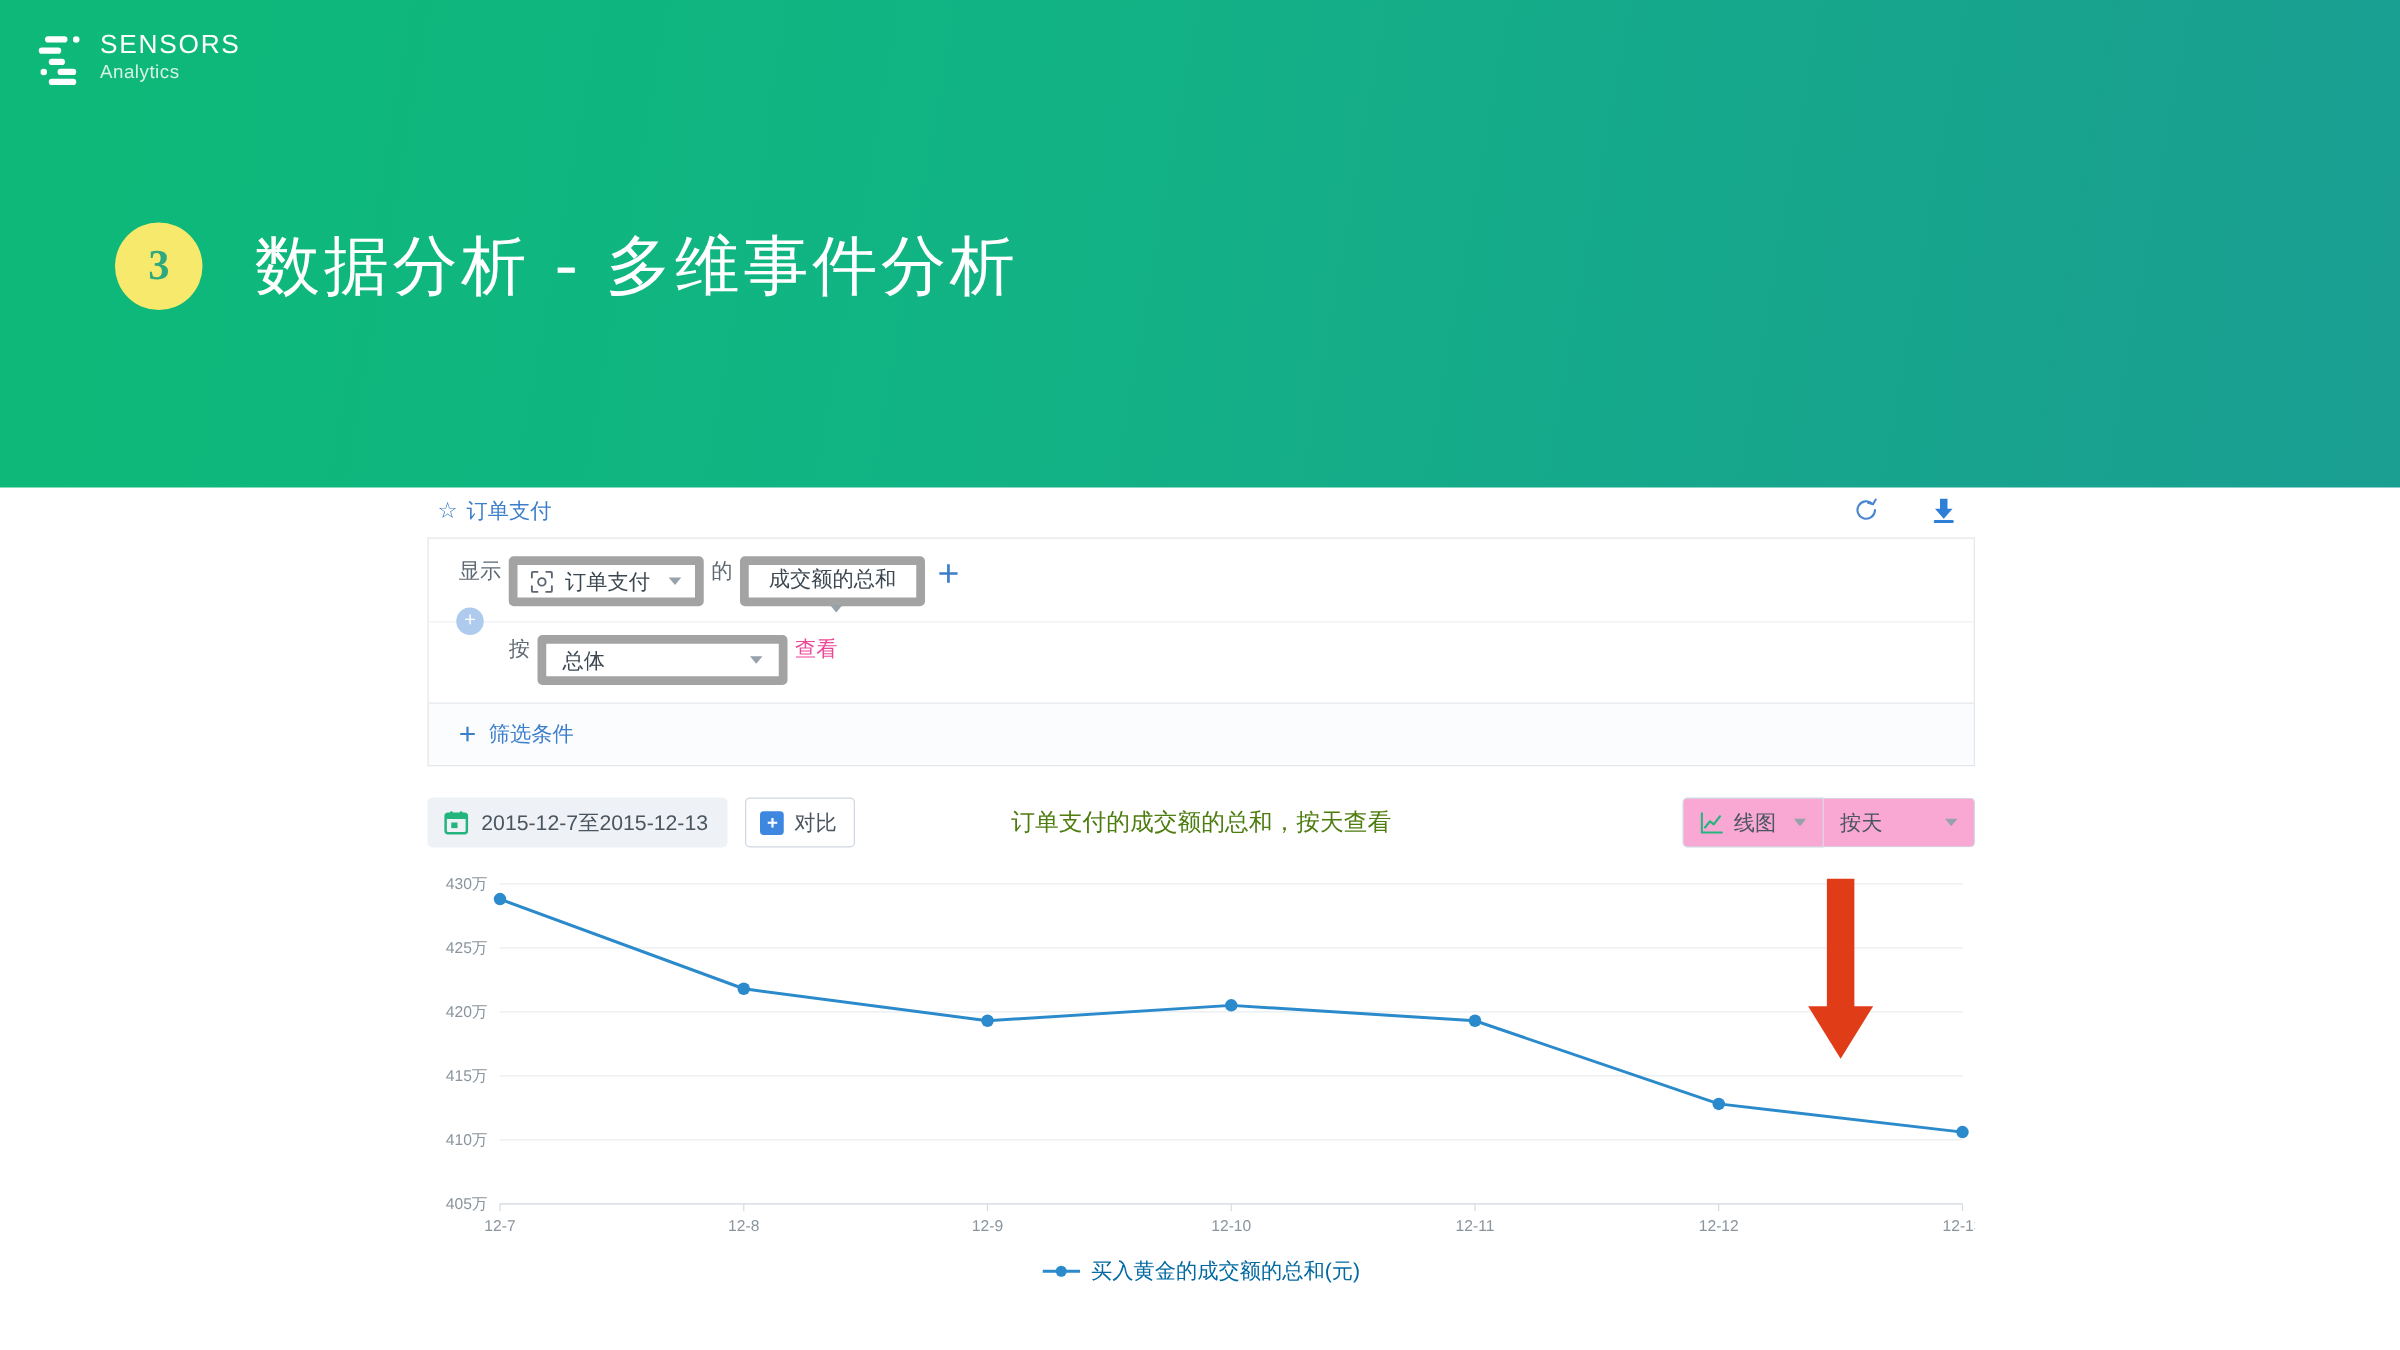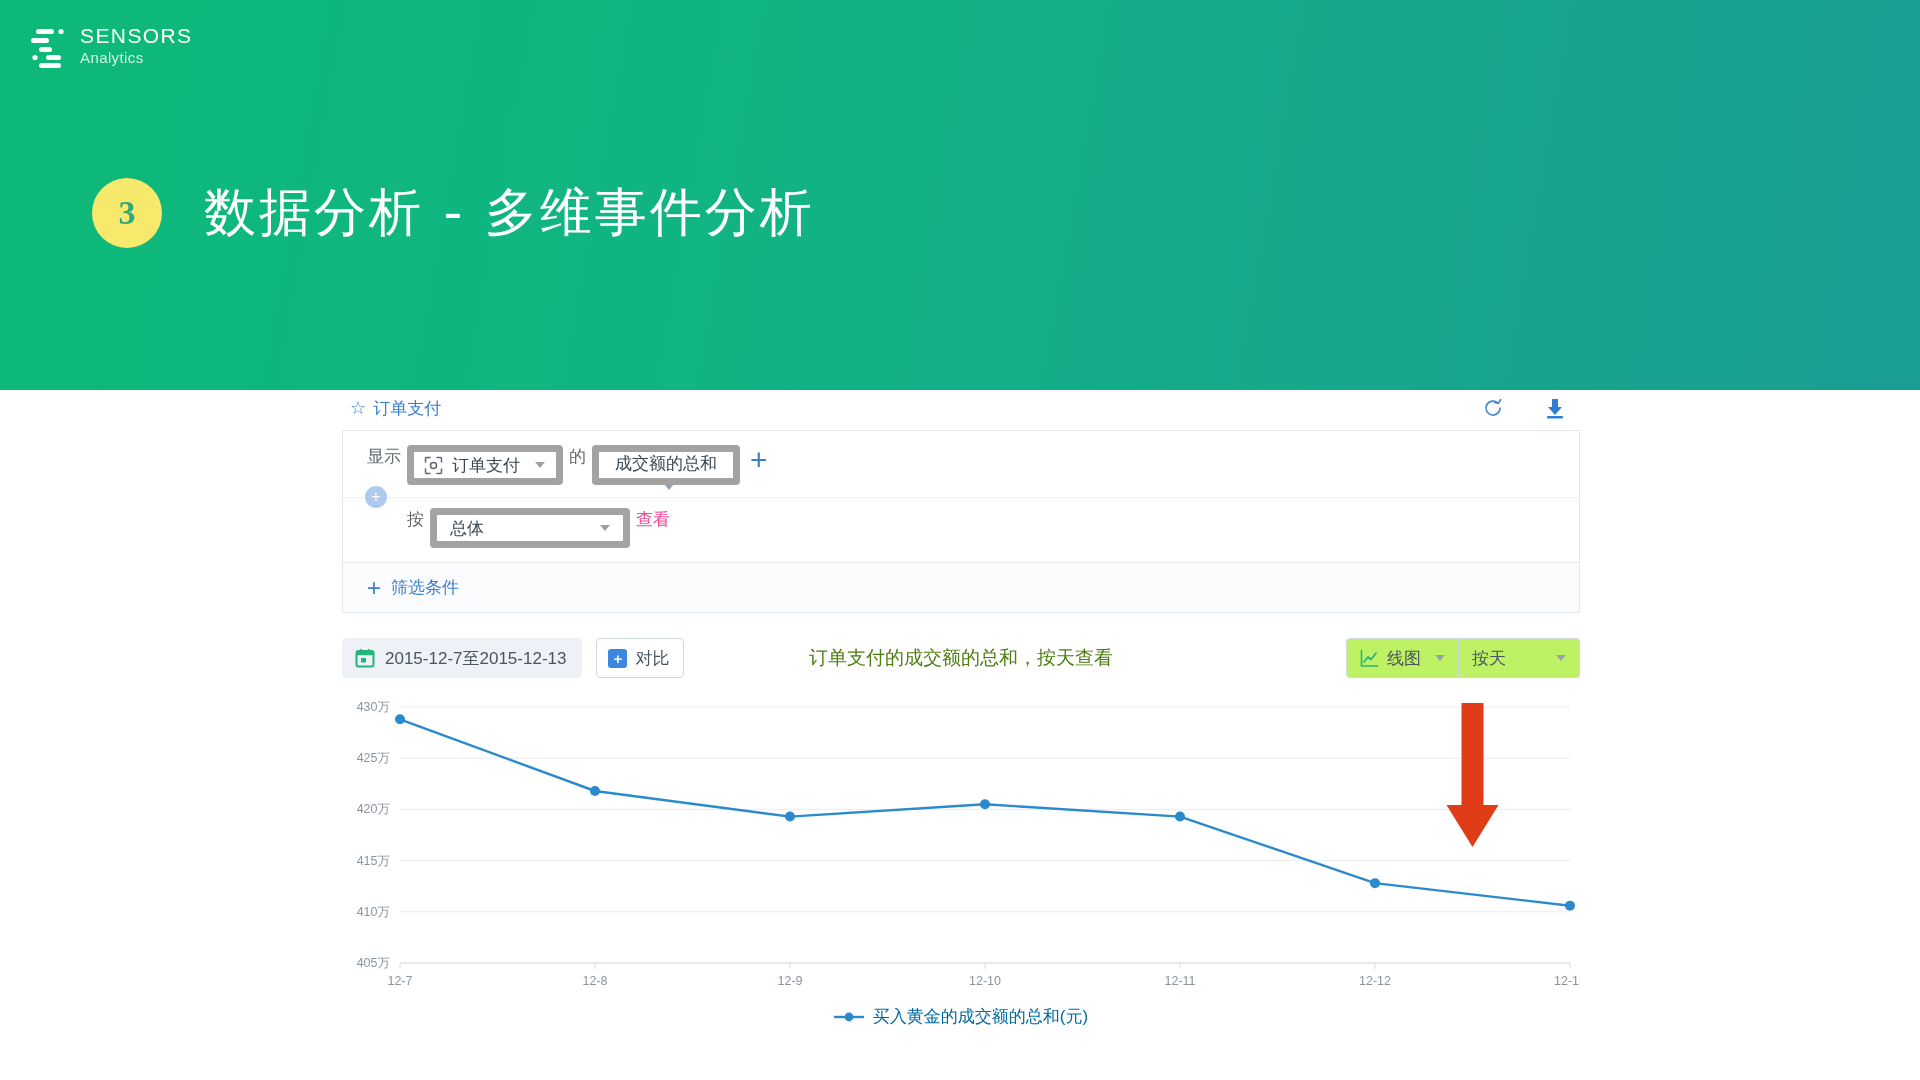--- a/index.html
+++ b/index.html
@@ -116,21 +116,21 @@
     width:19px; height:19px; border-radius:3px; background:#3d87e0; color:#fff;
     font-size:15px; line-height:19px; text-align:center; font-weight:700;
   }
   .chart-title {
     position:absolute; left:0; right:0; text-align:center;
     font-size:19px; color:#4d7c0f; pointer-events:none;
   }
   .chart-ctrls { margin-left:auto; display:flex; }
   .ctrl {
     display:flex; align-items:center; gap:8px;
-    border:1px solid #cfd8e2; background:#bef264; height:40px; padding:0 13px;
+    border:1px solid #cfd8e2; background:#f9a8d4; height:40px; padding:0 13px;
     font-size:17px; color:#4a5560; cursor:pointer; white-space:nowrap;
   }
   .ctrl:first-child { border-radius:4px 0 0 4px; }
   .ctrl:last-child { border-radius:0 4px 4px 0; border-left:none;gap:44px; }
 
   .plot { position:relative; height:300px; margin-top:14px; }
   .legend {
     margin-top:10px; display:flex; align-items:center; justify-content:center;
     gap:9px; font-size:17px; color:#0369a1;
   }

